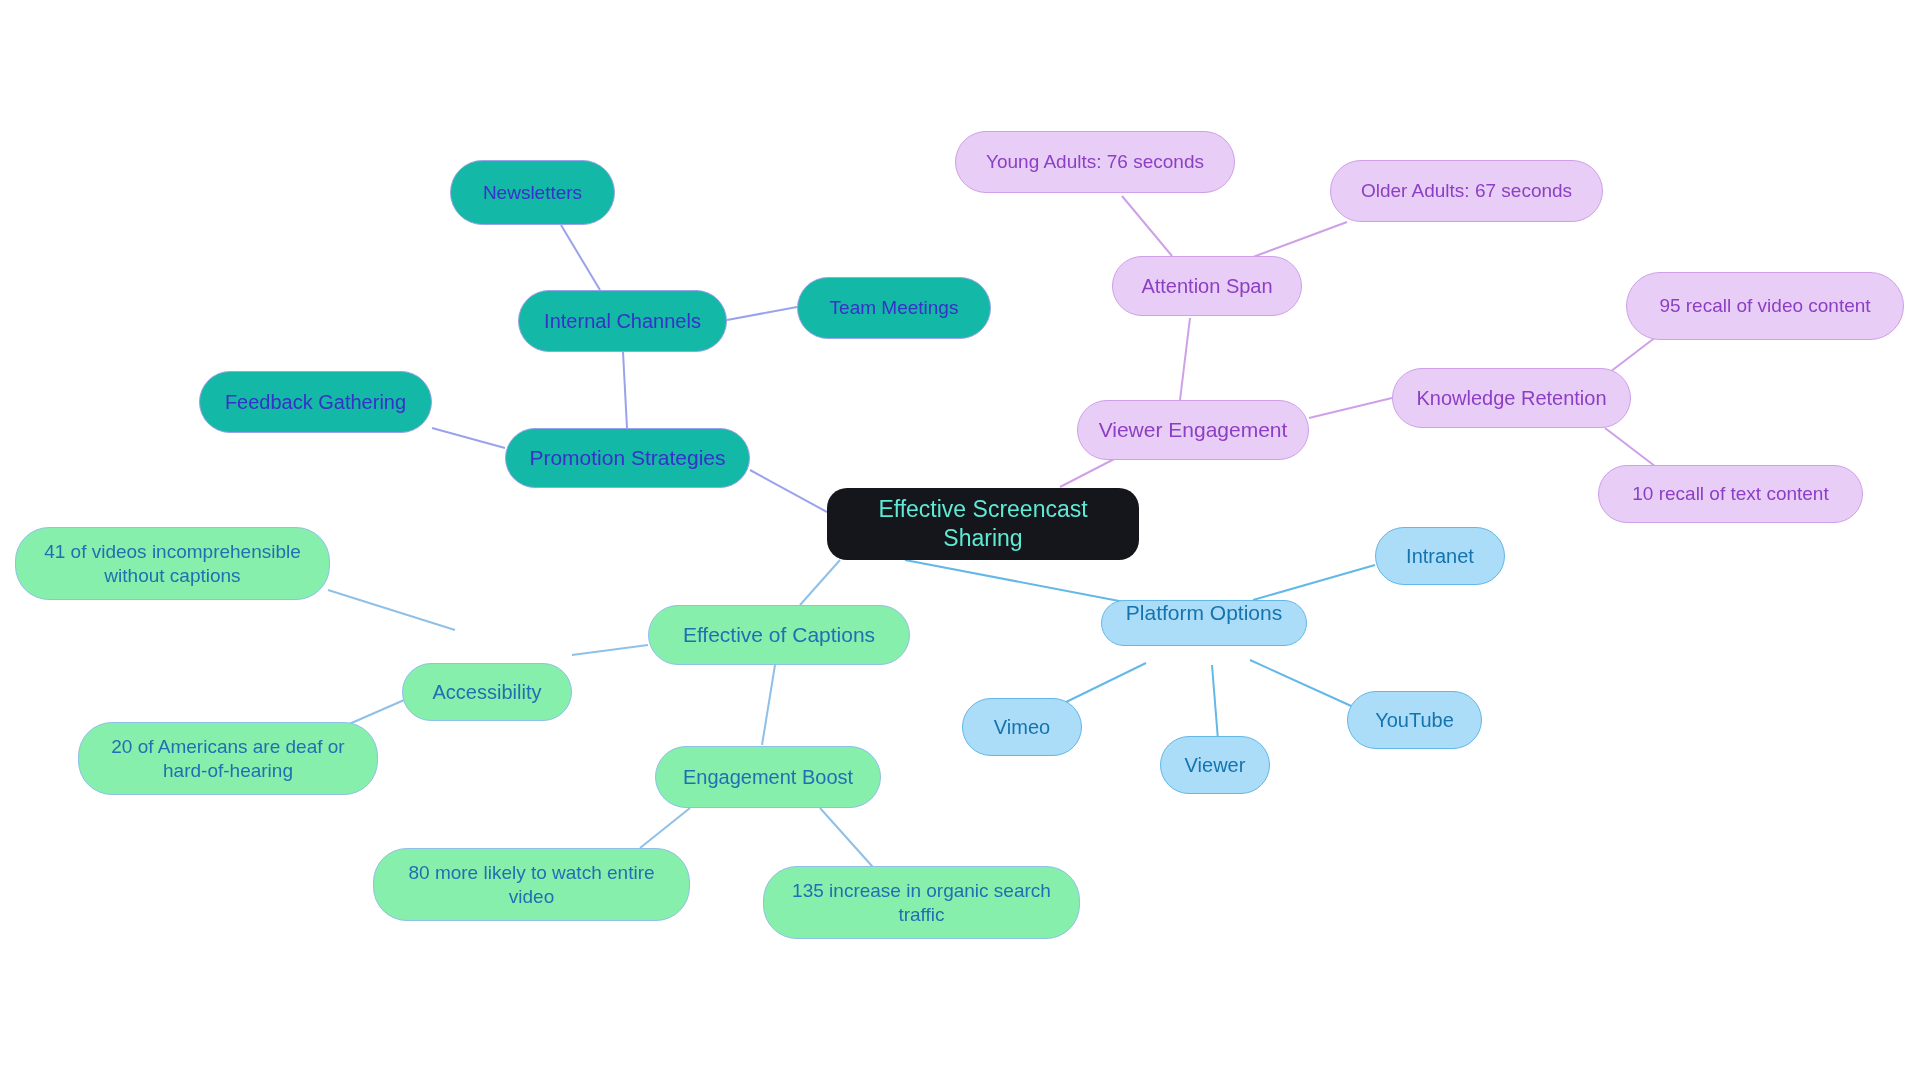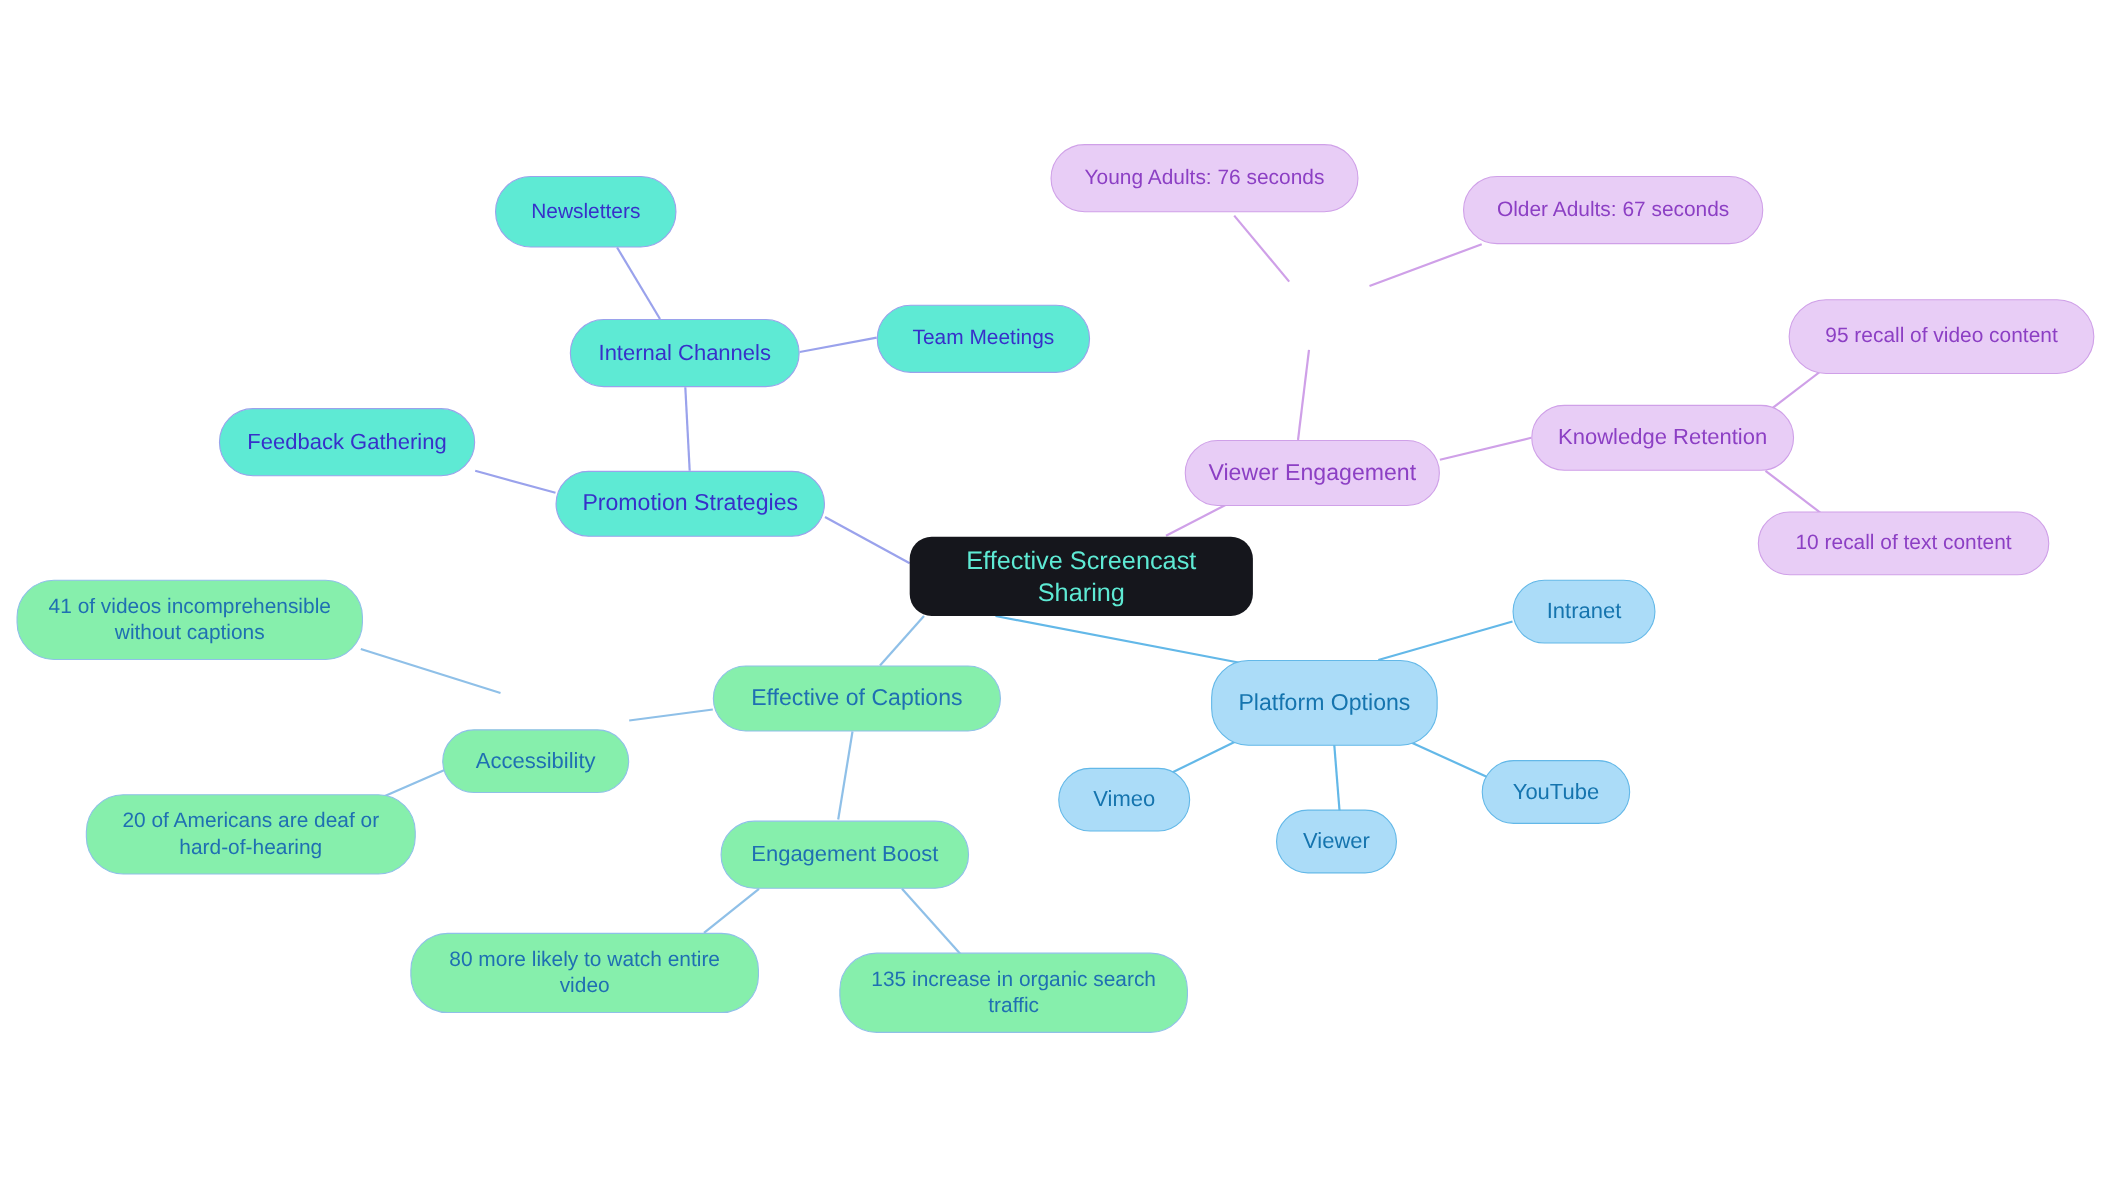--- a/index.html
+++ b/index.html
@@ -44,21 +44,21 @@
     border-width: 0;
     background: #15161c;
     color: #5eead4;
     font-size: 23px;
   }
   .node.lvl1 { font-size: 21px; }
   .node.lvl2 { font-size: 20px; }
   .node.lvl3 { font-size: 19px; }
 
   
-  .c-indigo      { background: #5eead4; border-color: #9aa2ec; color: #3730c9; }
+  .c-indigo      { background: #14b8a6; border-color: #9aa2ec; color: #3730c9; }
   
   .c-violet      { background: #e8cdf6; border-color: #cfa0e8; color: #8c3fc4; }
   
   .c-sky         { background: #abdcf8; border-color: #63b8e8; color: #1574ae; }
   
   .c-paleblue    { background: #86efac; border-color: #8fc0e8; color: #1f6fb2; }
 </style>
 </head>
 <body>
 
@@ -136,20 +136,23 @@
   </div>
 
   <div class="node lvl2 c-indigo" style="left:199px; top:371px; width:233px; height:62px;">
     <span>Feedback Gathering</span>
   </div>
 
   <div class="node lvl1 c-violet" style="left:1077px; top:400px; width:232px; height:60px;">
     <span>Viewer Engagement</span>
   </div>
 
+  <div class="node lvl2 c-violet" style="left:1112px; top:256px; width:190px; height:60px;">
+    <span>Attention Span</span>
+  </div>
 
   <div class="node lvl3 c-violet" style="left:955px; top:131px; width:280px; height:62px;">
     <span>Young Adults: 76 seconds</span>
   </div>
 
   <div class="node lvl3 c-violet" style="left:1330px; top:160px; width:273px; height:62px;">
     <span>Older Adults: 67 seconds</span>
   </div>
 
   <div class="node lvl2 c-violet" style="left:1392px; top:368px; width:239px; height:60px;">
@@ -157,21 +160,21 @@
   </div>
 
   <div class="node lvl3 c-violet" style="left:1626px; top:272px; width:278px; height:68px;">
     <span>95 recall of video content</span>
   </div>
 
   <div class="node lvl3 c-violet" style="left:1598px; top:465px; width:265px; height:58px;">
     <span>10 recall of text content</span>
   </div>
 
-  <div class="node lvl1 c-sky" style="left:1101px; top:600px; width:206px; height:78px;">
+  <div class="node lvl1 c-sky" style="left:1101px; top:600px; width:206px; height:46px;align-items:flex-end;">
     <span>Platform Options</span>
   </div>
 
   <div class="node lvl2 c-sky" style="left:1375px; top:527px; width:130px; height:58px;">
     <span>Intranet</span>
   </div>
 
   <div class="node lvl2 c-sky" style="left:1347px; top:691px; width:135px; height:58px;">
     <span>YouTube</span>
   </div>

